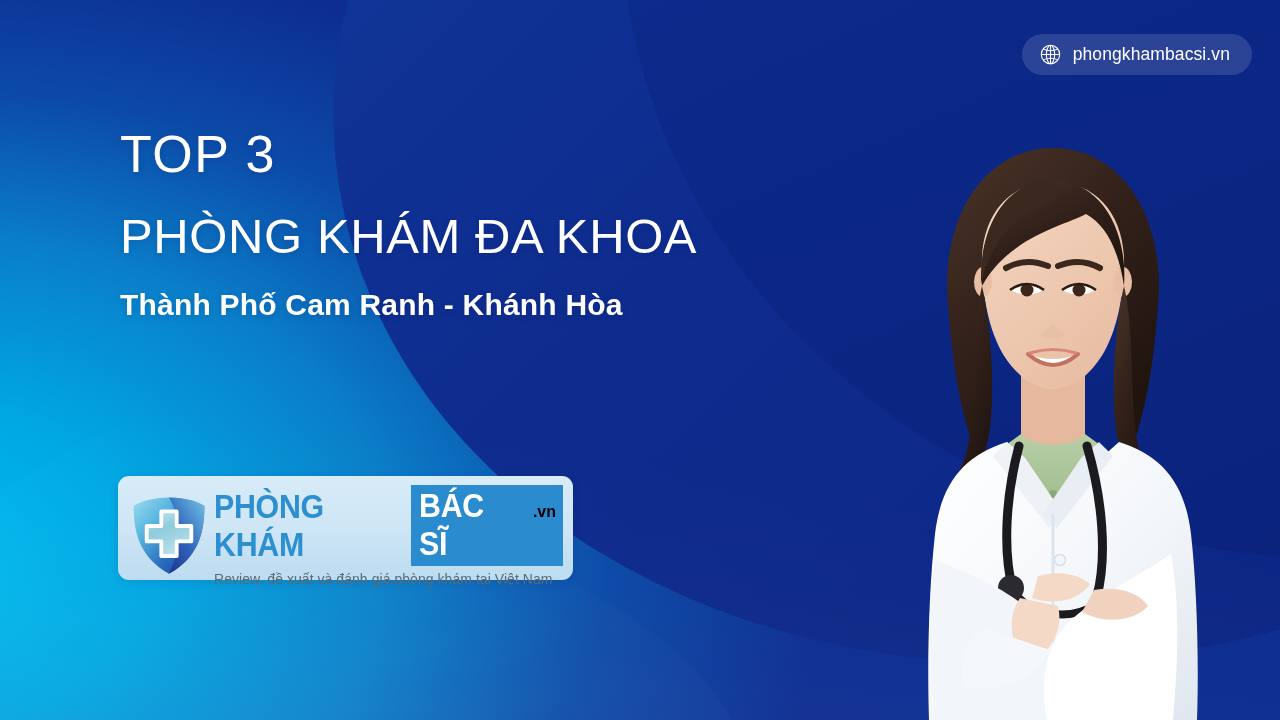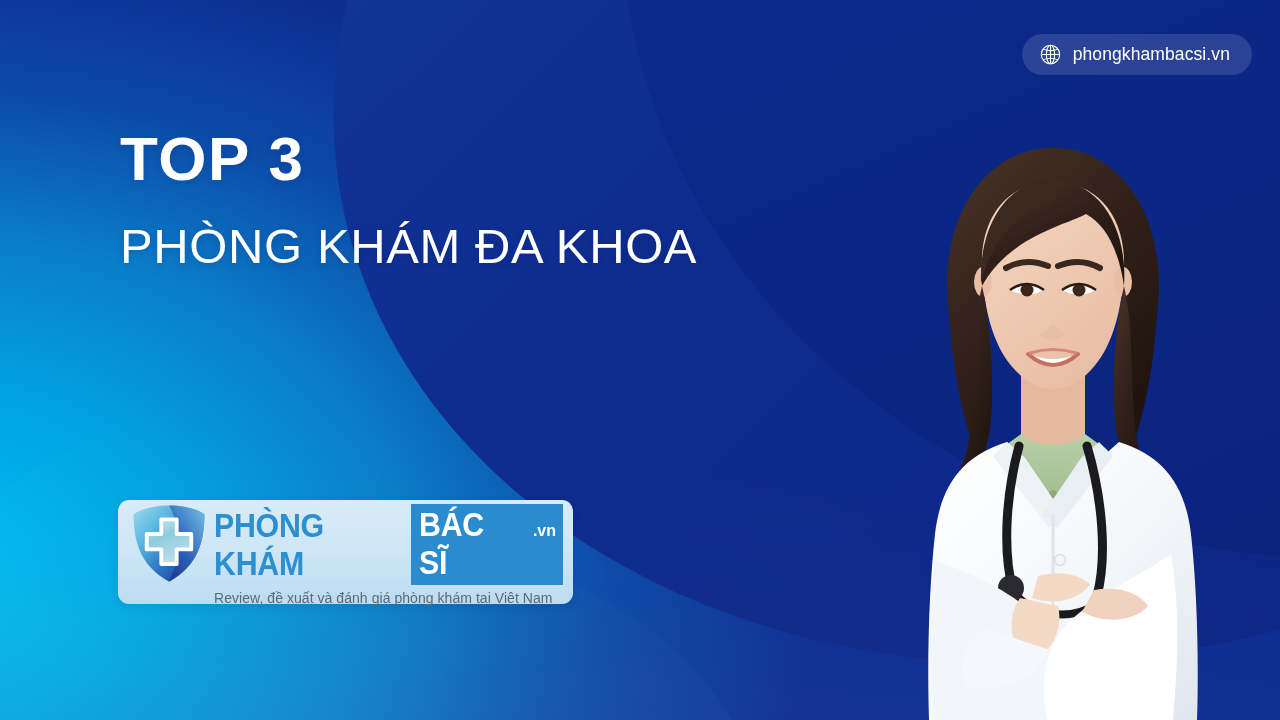--- a/index.html
+++ b/index.html
@@ -81,21 +81,21 @@
     color:#ffffff; font-size:17.5px; letter-spacing:.1px; white-space:nowrap;
   }
 
   
   .headline{
     position:absolute; left:120px; top:128px;
     width:760px;
   }
   .h-top3{
     color:#ffffff;
-    font-size:62px; font-weight:bold;
+    font-size:52px; font-weight:normal;
     letter-spacing:1.5px;
     line-height:1.0;
     text-shadow:0 2px 6px rgba(0,30,90,.18);
   }
   .h-main{
     color:#ffffff;
     font-size:49px; font-weight:normal;
     letter-spacing:.6px;
     line-height:1.26;
     margin-top:26px;
@@ -108,24 +108,23 @@
     margin-top:20px;
     text-shadow:0 2px 6px rgba(0,30,90,.18);
   }
 
   
   .logo-panel{
     position:absolute; left:118px; top:476px;
     width:455px; height:104px;
     border-radius:11px;
     background:linear-gradient(180deg,#d8ecf8 0%,#cfe6f6 48%,#bcdcf1 100%);
-    display:flex; align-items:flex-start;
-    padding:4px 10px 0 12px;
+    display:flex; align-items:center;
+    padding:16px 10px 0 12px;
     box-shadow:0 2px 10px rgba(0,20,70,.12);
-    margin-top:24px;
   }
   .logo-shield{ width:78px; height:80px; flex:0 0 auto; }
   .logo-right{ margin-left:6px; display:flex; flex-direction:column; justify-content:center; }
   .logo-wordmark{ display:flex; align-items:center; }
   .lw-blue{
     color:#2c8fd0; font-size:33px; font-weight:bold;
     letter-spacing:-.3px;
     font-family:"Liberation Sans", sans-serif;
     transform:scaleX(.92); transform-origin:left center;
   }
@@ -133,21 +132,21 @@
     background:#2a8ccf;
     padding:2px 7px 3px 8px;
     margin-left:4px;
     display:flex; align-items:baseline;gap:23px;
   }
   .lw-white{
     color:#ffffff; font-size:33px; font-weight:bold; letter-spacing:-.3px;
     transform:scaleX(.92); transform-origin:left center;
   }
   .lw-vn{
-    color:#ffffff; font-size:16px; font-weight:bold; margin-left:4px;
+    color:#000000; font-size:16px; font-weight:bold; margin-left:4px;
   }
   .logo-tagline{
     color:#5a6a75; font-size:14px; margin-top:5px; letter-spacing:.05px;
     white-space:nowrap;
   }
 
   
   .doctor{
     position:absolute; right:62px; bottom:0;
     width:330px; height:630px;
@@ -172,20 +171,21 @@
       <path d="M4.3 6.4 Q12 9.6 19.7 6.4" fill="none" stroke="#ffffff" stroke-width="1.05"></path>
       <path d="M4.3 17.6 Q12 14.4 19.7 17.6" fill="none" stroke="#ffffff" stroke-width="1.05"></path>
       <line x1="12" y1="2.4" x2="12" y2="21.6" stroke="#ffffff" stroke-width="1.15"></line>
     </svg>
     <span class="url-text">phongkhambacsi.vn</span>
   </div>
 
   <div class="headline">
     <div class="h-top3">TOP 3</div>
     <div class="h-main">PHÒNG KHÁM ĐA KHOA</div>
+    <div class="h-sub">Thành Phố Cam Ranh - Khánh Hòa</div>
   </div>
 
   <div class="logo-panel">
     <svg class="logo-shield" viewBox="0 0 100 104">
       <defs>
         <linearGradient id="shGrad" x1="0" y1="0" x2="1" y2="1">
           <stop offset="0%" stop-color="#9fdbf0"></stop>
           <stop offset="30%" stop-color="#58b6e0"></stop>
           <stop offset="62%" stop-color="#2a6fc0"></stop>
           <stop offset="100%" stop-color="#1b2f8e"></stop>

